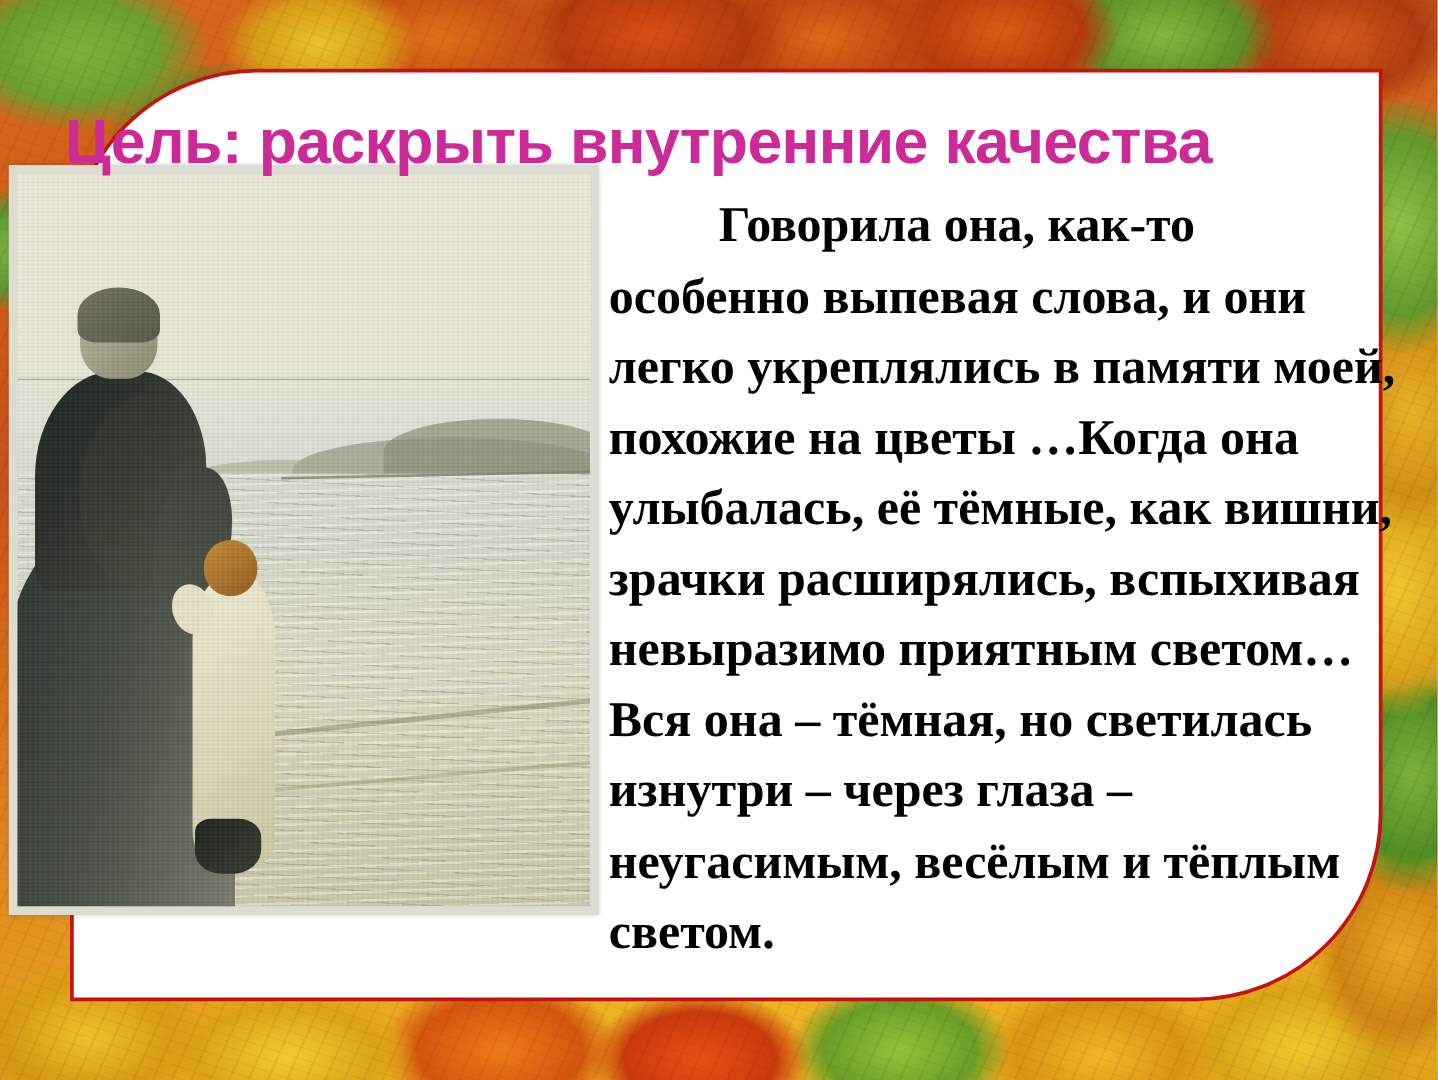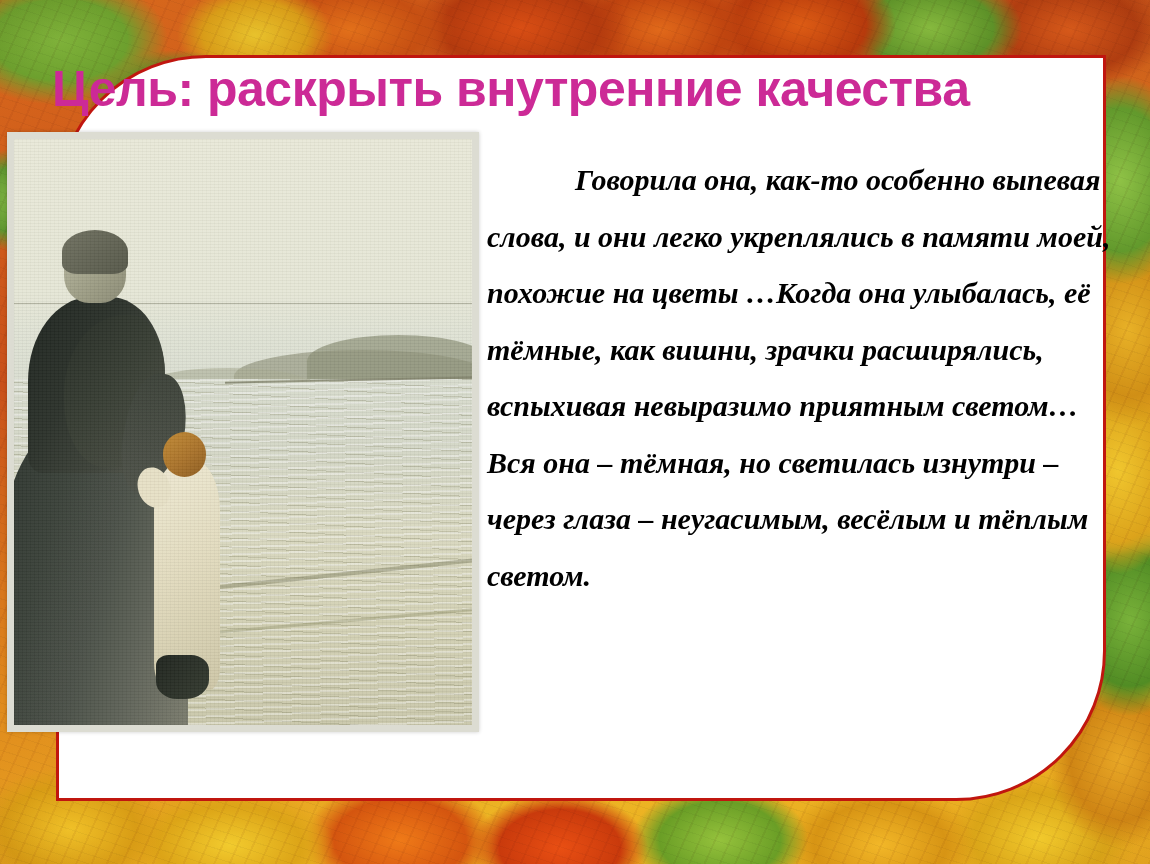--- a/index.html
+++ b/index.html
@@ -58,21 +58,21 @@
     position:absolute;
     left:56px;top:55px;width:1050px;height:746px;
     background:#ffffff;
     border:3px solid #c0160f;
     border-radius:150px 0 150px 0;
     box-sizing:border-box;
   }
 
   
   #title{
-    position:absolute;left:52px;top:62px;width:1070px;
+    position:absolute;left:52px;top:86px;width:1070px;
     font-family:"Liberation Sans",sans-serif;
     font-weight:bold;
     font-size:50px;
     line-height:54px;
     letter-spacing:-0.5px;
     color:#cc2a96;
     white-space:nowrap;
     z-index:6;
   }
 
@@ -175,22 +175,22 @@
     background:
       repeating-linear-gradient(0deg, rgba(0,0,0,.035) 0 1px, rgba(255,255,255,.02) 1px 3px),
       repeating-linear-gradient(90deg, rgba(0,0,0,.025) 0 1px, rgba(255,255,255,.02) 1px 4px);
   }
 
   
   #quote{
     position:absolute;
     left:487px;top:152px;width:640px;
     font-family:"Liberation Serif",serif;
-    font-weight:bold;font-style:italic;
-    font-size:30px;line-height:56.5px;
+    font-weight:bold;
+    font-size:40px;line-height:56.5px;
     color:#000000;
     text-indent:88px;
     z-index:6;
     text-align:left;
   }
 </style>
 </head>
 <body>
 
 <div id="leaf-bg">

